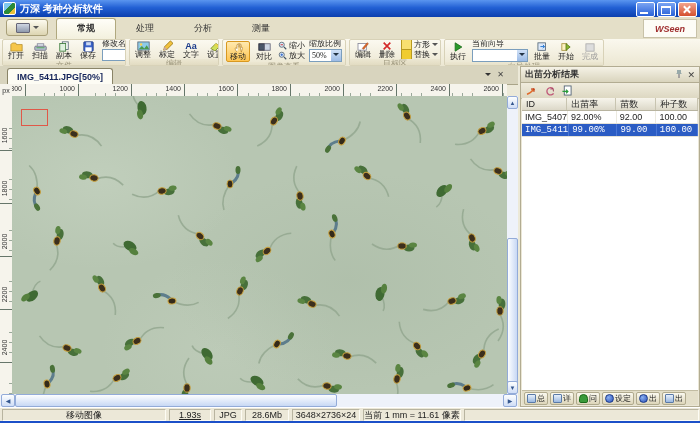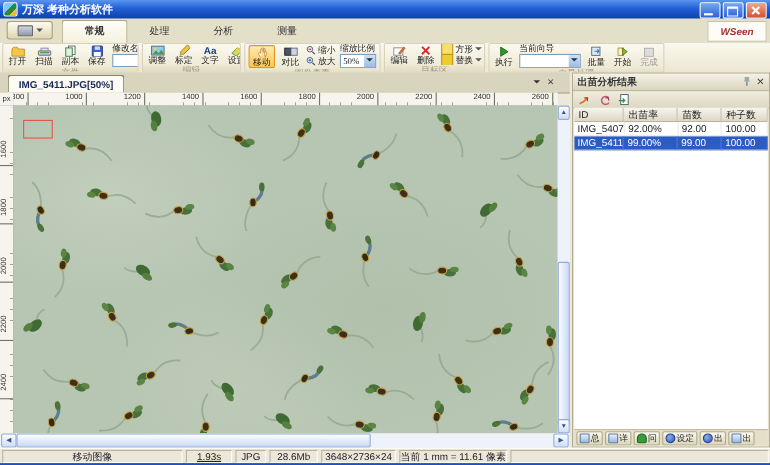--- a/index.html
+++ b/index.html
@@ -94,21 +94,21 @@
   .panel-title .ticons{margin-left:auto;display:flex;gap:4px;align-items:center;color:#444;}
   .panel-toolbar{height:15px;background:linear-gradient(#f0ecdd,#ddd8c2);border-bottom:1px solid #c2bca2;
     display:flex;align-items:center;gap:4px;padding:0 3px;}
   .ptool{width:14px;height:12px;display:flex;align-items:center;justify-content:center;}
   #grid{position:absolute;top:31px;left:1px;right:1px;bottom:15px;background:#fff;overflow:hidden;}
   .gh{display:flex;height:12px;background:linear-gradient(#f7f5ec,#dcd8c8);border-bottom:1px solid #b8b4a0;}
   .gh .gc{border-right:1px solid #c8c4b0;display:flex;align-items:center;padding-left:4px;color:#222;}
   .grow{display:flex;height:12px;border-bottom:1px solid #e4e2d8;background:#fff;}
   .grow .gc{border-right:1px solid #eceae0;display:flex;align-items:center;padding-left:3px;}
   .grow.selected{background:#2b5cc4;color:#fff;}
-  .grow.selected .gc{border-right-color:#4a76d4;}
+  .grow.selected .gc{border-right-color:#4a76d4;font-family:Liberation Mono, monospace;}
   .panel-footer{position:absolute;left:1px;right:1px;bottom:1px;height:14px;background:#e4dfc9;border-top:1px solid #c2bca2;
     display:flex;align-items:center;gap:2px;padding:0 2px;overflow:hidden;}
   .fbtn{height:11px;border:1px solid #b0aa8e;border-radius:2px;background:linear-gradient(#fbf9ef,#ddd6ba);
     display:flex;align-items:center;gap:1px;padding:0 2px;font-size:8px;white-space:nowrap;}
   .fico{width:7px;height:7px;border-radius:1px;}
   .fico.window{background:linear-gradient(#e8f0fa,#9ab8e0);border:1px solid #5a7aa8;}
   .fico.person{background:#3a9a3a;border-radius:50% 50% 20% 20%;border:1px solid #1a6a1a;}
   .fico.circle{background:radial-gradient(circle at 35% 35%,#8ab0f0,#2a4fb8);border-radius:50%;border:1px solid #1a3a8a;}
   
   #ime{position:absolute;left:604px;top:345px;width:93px;height:16px;background:linear-gradient(#ffffff,#dfe8f4);

